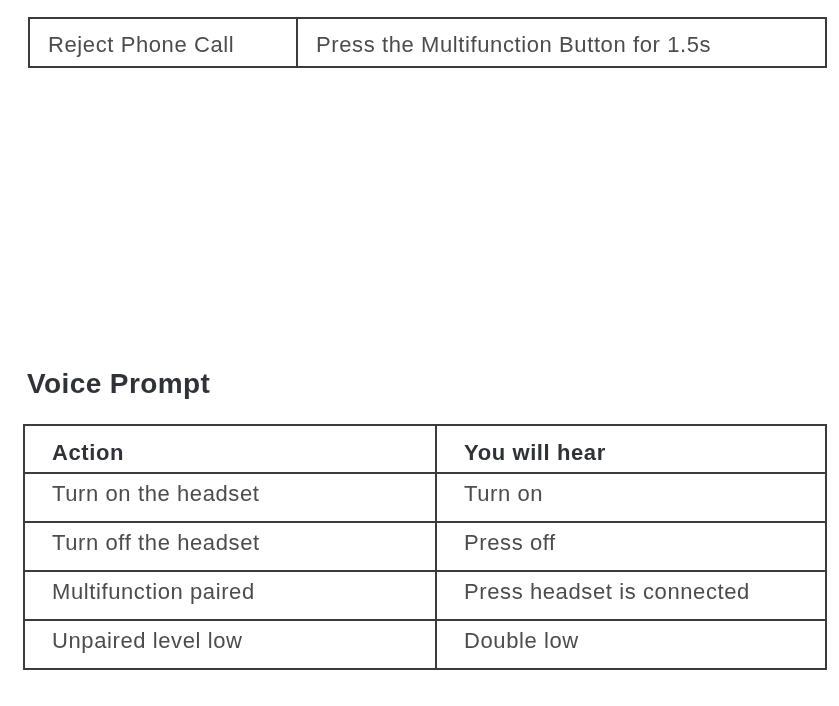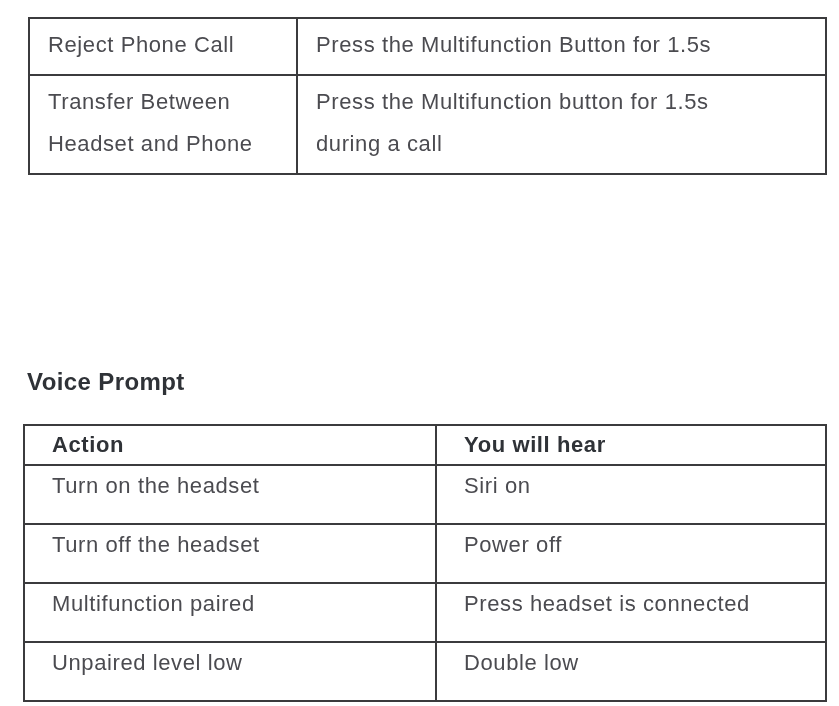--- a/index.html
+++ b/index.html
@@ -30,102 +30,96 @@
     overflow: hidden;
   }
 
   
   #function-table {
     left: 28px;
     top: 17px;
     width: 797px;
   }
   #function-table td {
-    padding: 5px 8px 8px 18px;
+    padding: 5px 8px 0 18px;
     line-height: 42px;
     font-weight: normal;
   }
   #function-table tr.r0 td { height: 41px; }
   #function-table tr.r1 td { height: 79px; }
   #function-table tr.r2 td { height: 78px; }
   #function-table tr.r3 td { height: 79px; }
 
   
   #voice-prompt-heading {
     position: absolute;
     left: 27px;
     top: 368px;
-    font-size: 24px;
+    font-size: 28px;
     font-weight: bold;
     letter-spacing: 0.4px;
     color: #2f3237;
   }
 
   
   #voice-prompt-table {
     left: 23px;
     top: 424px;
     width: 802px;
   }
   #voice-prompt-table th {
     font-weight: bold;
     color: #2f3237;
-    padding: 0 8px 0 27px;
+    padding: 8px 8px 0 27px;
     height: 38px;
     vertical-align: middle;
     line-height: normal;
   }
   #voice-prompt-table td {
-    padding: 0 8px 18px 27px;
+    padding: 0 8px 8px 27px;
     height: 39px;
     vertical-align: middle;
     line-height: normal;
   }
 </style>
 </head>
 <body>
 
 <table id="function-table">
   <colgroup>
     <col style="width:268px">
     <col style="width:529px">
   </colgroup>
   <tbody>
     <tr class="r0">
       <td>Reject Phone Call</td>
       <td>Press the Multifunction Button for 1.5s</td>
     </tr>
-    <tr class="r1">
-      <td>Transfer Between
-Headset and Phone</td>
-      <td>Press the Multifunction button for 1.5s
-during a call</td>
-    </tr>
   </tbody>
 </table>
 
 <div id="voice-prompt-heading">Voice Prompt</div>
 
 <table id="voice-prompt-table">
   <colgroup>
     <col style="width:412px">
     <col style="width:390px">
   </colgroup>
   <tbody>
     <tr>
       <th>Action</th>
       <th>You will hear</th>
     </tr>
     <tr>
       <td>Turn on the headset</td>
-      <td>Siri on</td>
+      <td>Turn on</td>
     </tr>
     <tr>
       <td>Turn off the headset</td>
-      <td>Power off</td>
+      <td>Press off</td>
     </tr>
     <tr>
       <td>Multifunction paired</td>
       <td>Press headset is connected</td>
     </tr>
     <tr>
       <td>Unpaired level low</td>
       <td>Double low</td>
     </tr>
   </tbody>

